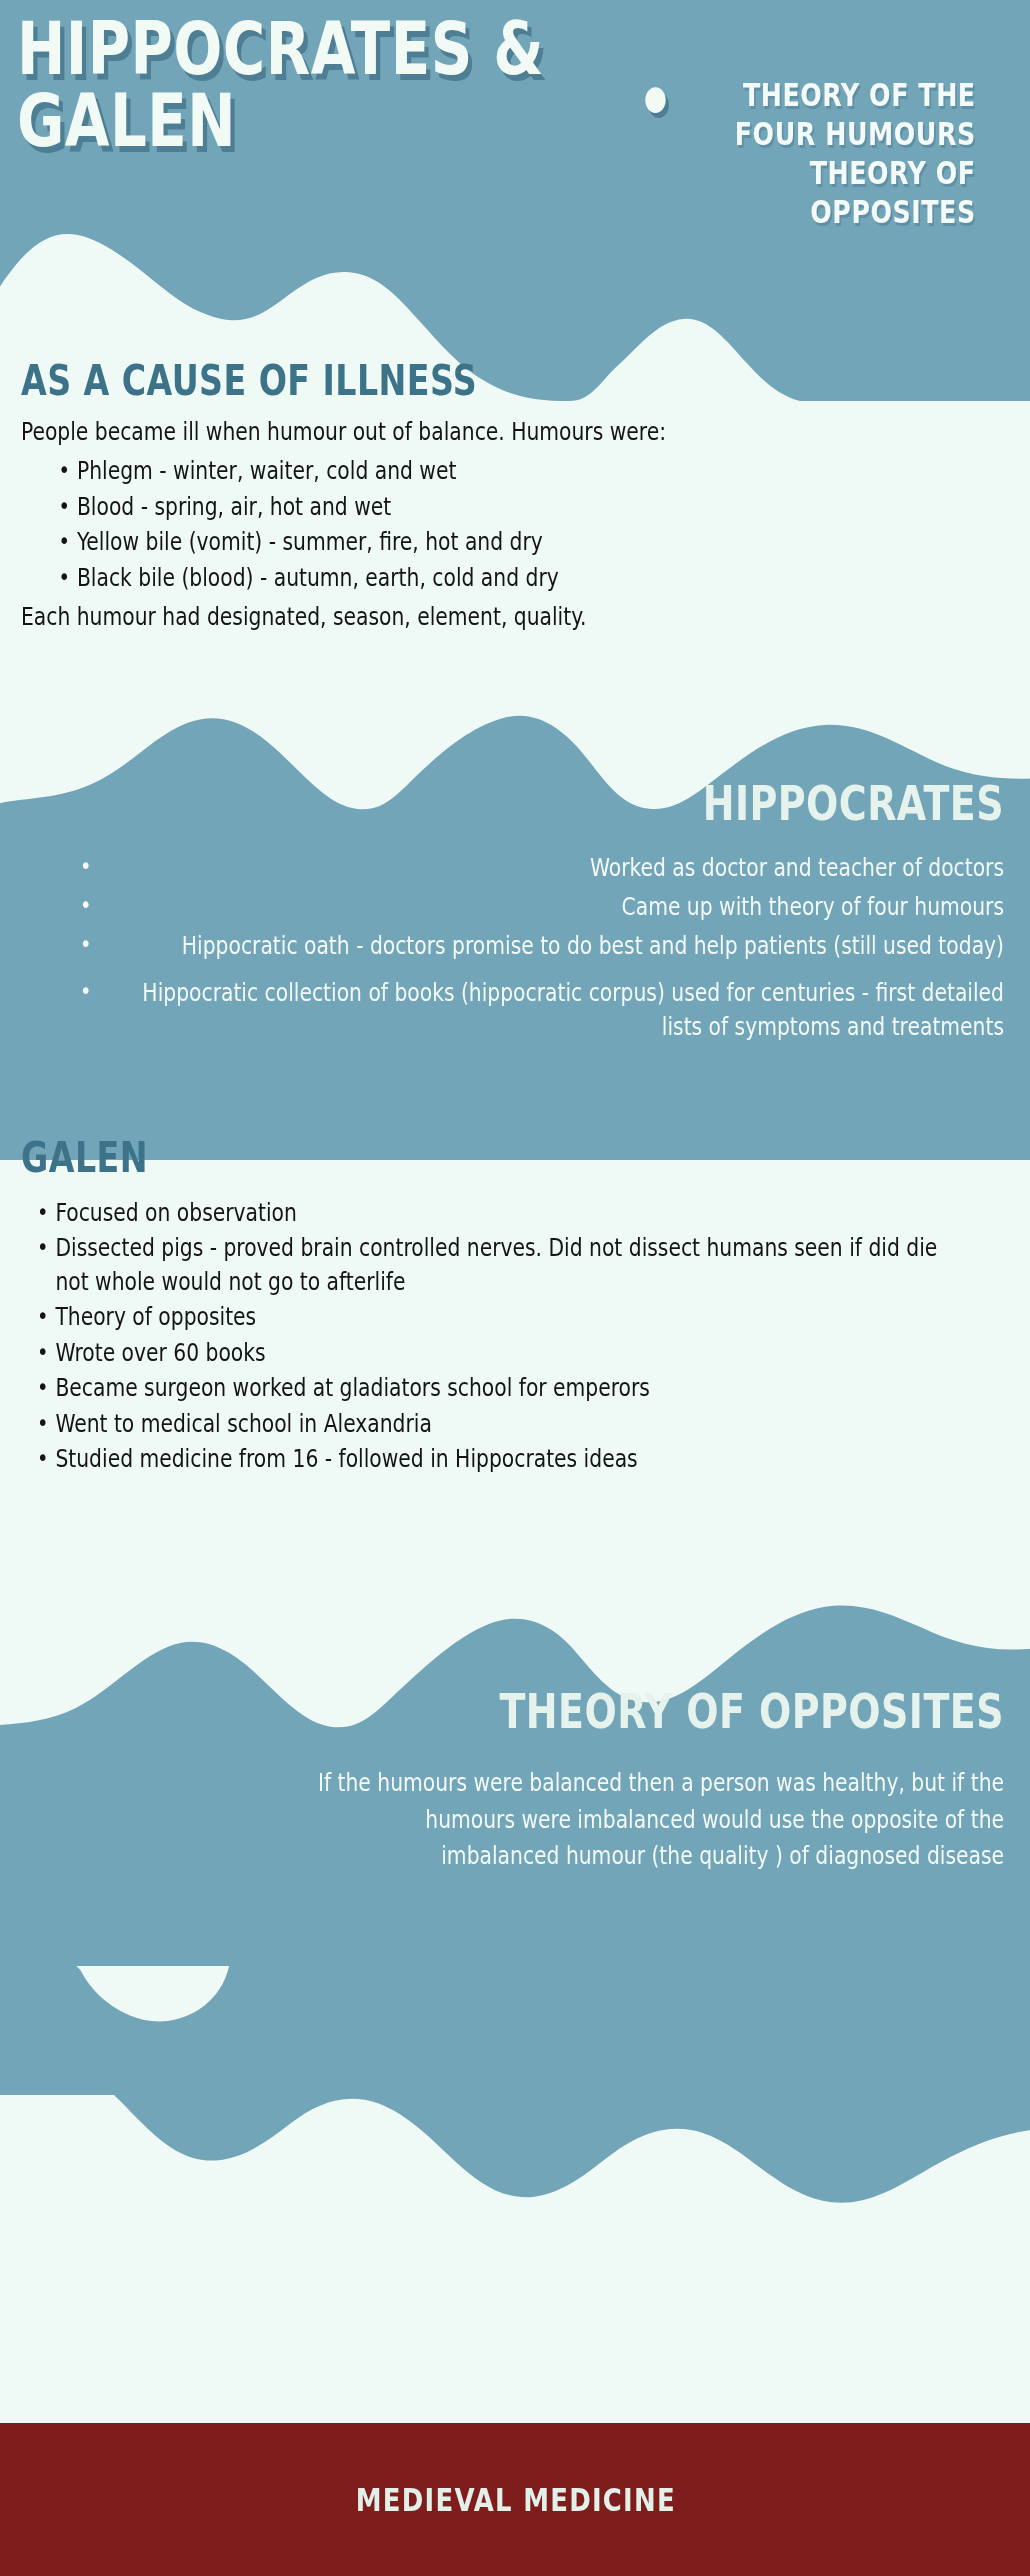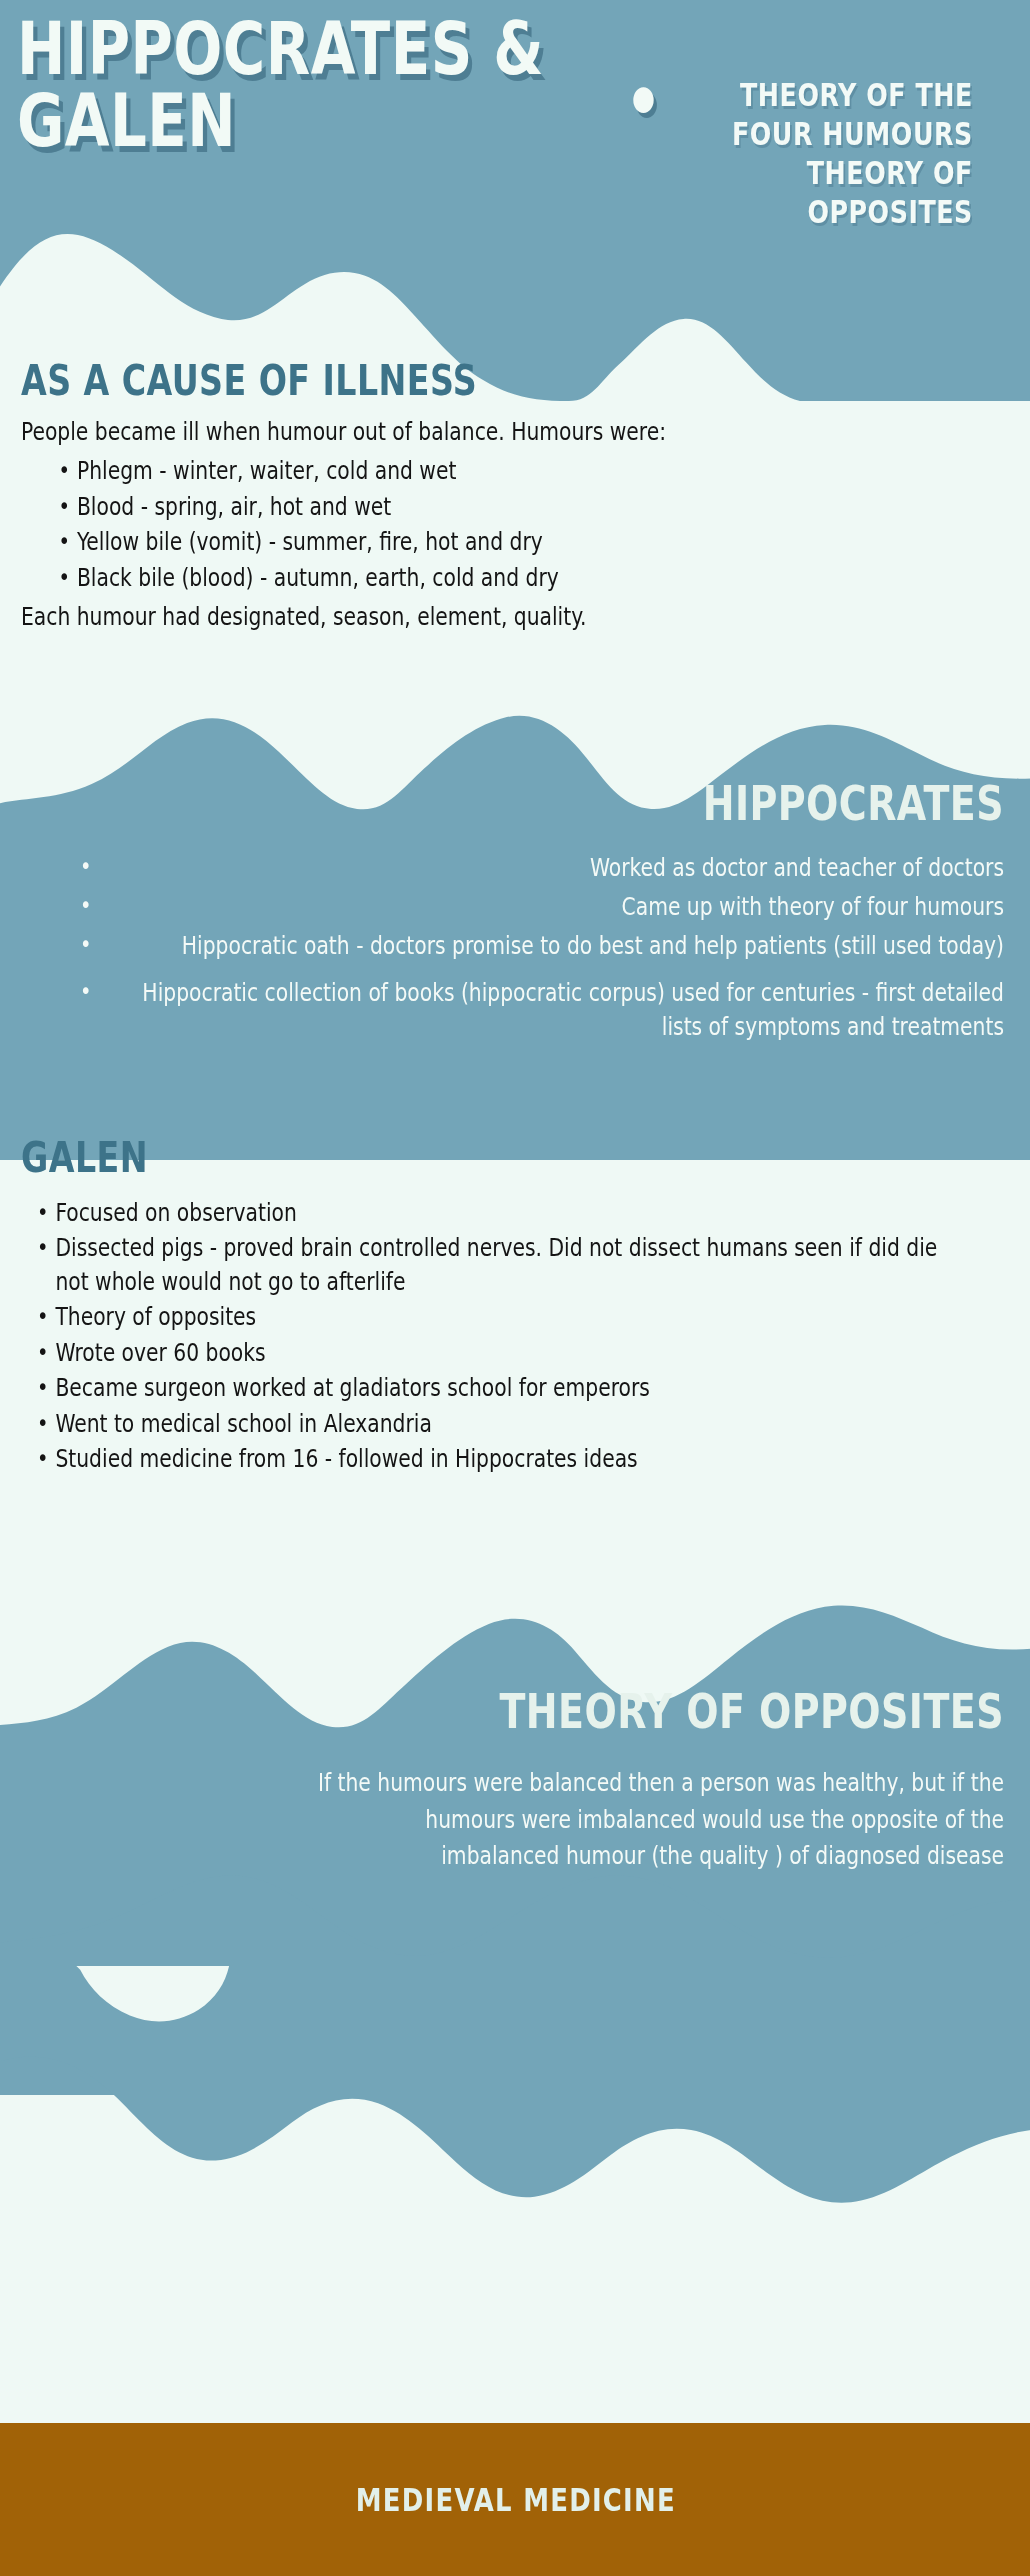--- a/index.html
+++ b/index.html
@@ -44,21 +44,21 @@
     line-height:0.95;
     text-transform:uppercase;
     transform:scaleX(0.88);
     transform-origin:left center;
   }
   .display.right { transform-origin:right center; }
 
   
   .title-block {
     top:13.4px; left:17px; width:996px;
-    display:flex; align-items:flex-start;
+    display:flex; align-items:flex-start;gap:12px;
   }
   .title-main {
     color:#F2FAF6;
     font-size:73px;
     line-height:0.98;
     text-shadow:4.8px 5.7px 0 #4E7E93;
     white-space:pre-line;
     flex:0 0 auto;
   }
   .title-dot {
@@ -123,21 +123,21 @@
     content:"\2022";
     position:absolute;
     left:0; top:-1.9px;
     font-size:23px;
   }
 
   .footer-bar {
     position:absolute;
     left:0; bottom:0;
     width:1031px; height:153px;
-    background:#a16207;
+    background:#7f1d1d;
     z-index:4;
     display:flex; align-items:center; justify-content:center;
   }
   .footer-text {
     font-family:"DejaVu Sans Condensed","Liberation Sans Narrow","Liberation Sans", sans-serif;
     font-weight:700;
     font-size:32px;
     letter-spacing:1.4px;
     color:#E2F0EA;
     text-transform:uppercase;

